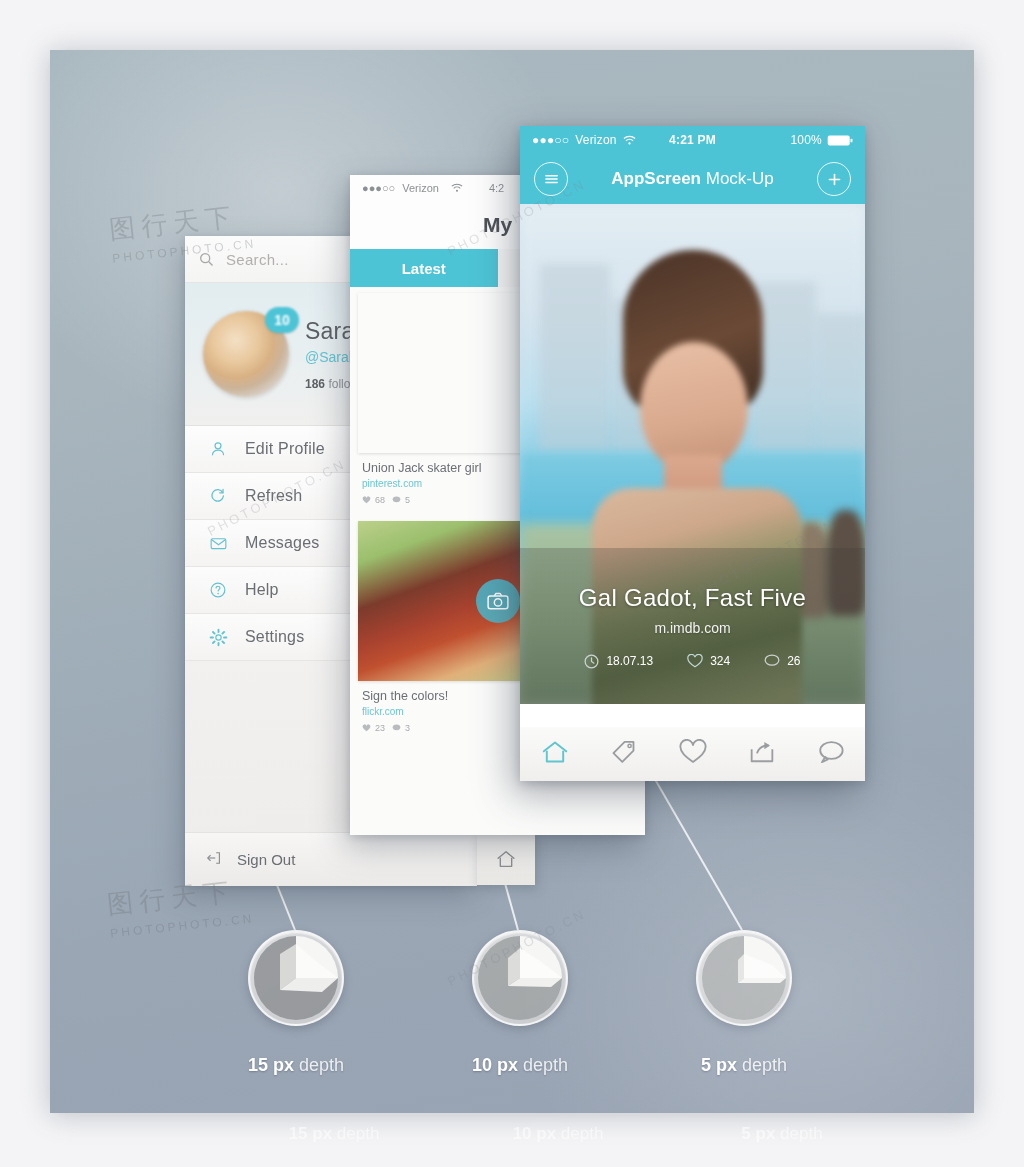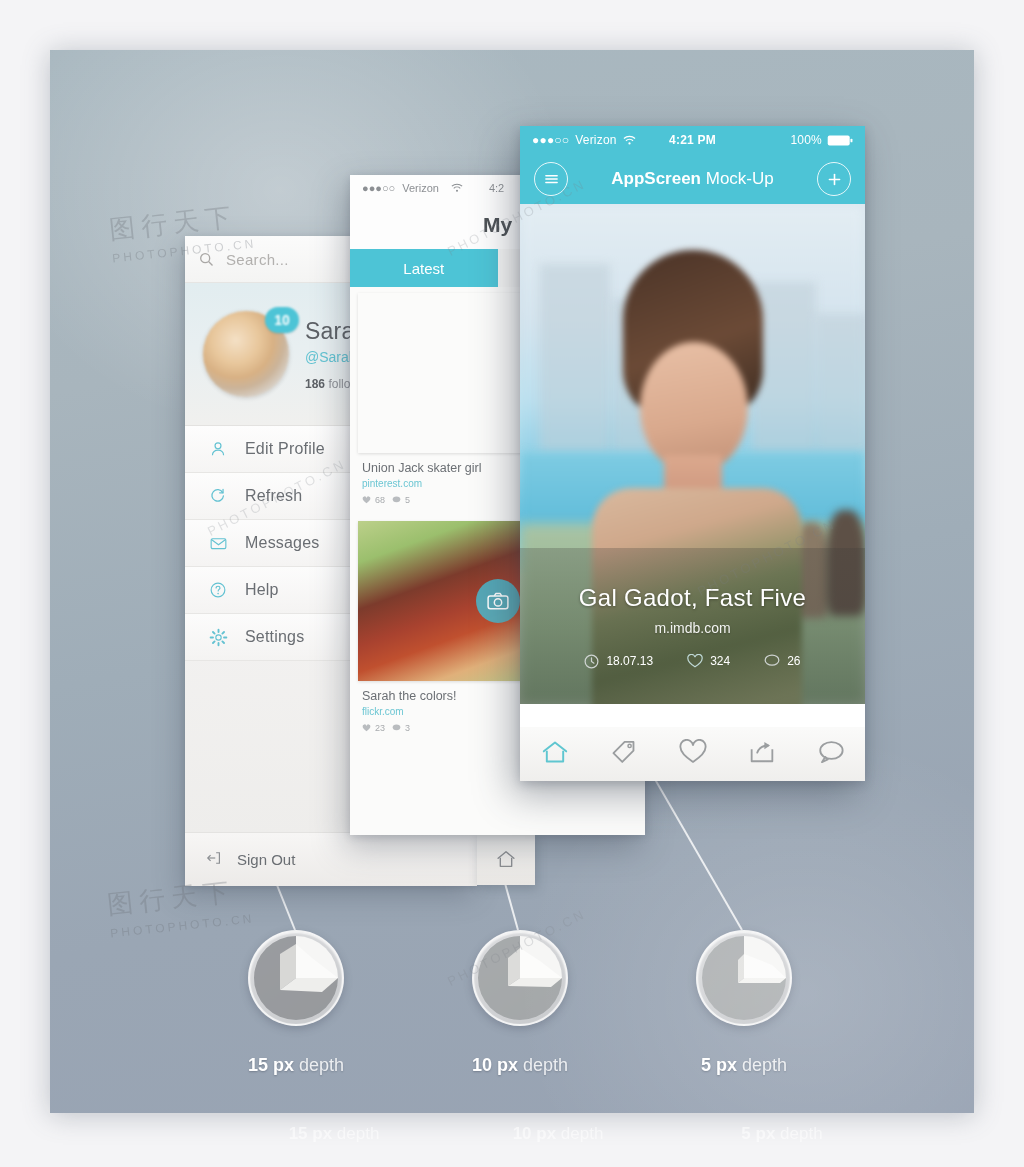--- a/index.html
+++ b/index.html
@@ -107,21 +107,21 @@
   }
   .s2 .navtitle{
     height:48px;display:flex;align-items:center;justify-content:center;
     font-size:21px;color:#4d5155;background:#fdfdfd;font-weight:bold;
   }
   .s2 .tabs{display:flex;height:38px;background:#fff;}
   .s2 .tab{
     flex:1;display:flex;align-items:center;justify-content:center;
     font-size:15px;color:#5ec3d2;background:#f7f7f6;
   }
-  .s2 .tab.act{background:#4dc4d6;color:#fff;}
+  .s2 .tab.act{background:#4dc4d6;color:#fff;font-weight:bold;}
   .card{padding:6px 8px 0 8px;}
   .thumb{width:100%;height:160px;display:block;position:relative;overflow:hidden;
          box-shadow:0 1px 3px rgba(0,0,0,.13);}
   .thumb.t1{background:
       radial-gradient(ellipse at 62% 20%,#6f5140 0%,#8a6650 22%,#cfa徐 0%,transparent 40%),
       linear-gradient(150deg,#cfd7d2 0%,#c2bfb0 18%,#8e6b52 40%,#6d4f3d 58%,#3f8ba0 74%,#2f7f9b 88%,#d6cfc4 100%);}
   .thumb.t2{background:
       linear-gradient(160deg,#bcd08a 0%,#9bbf6d 16%,#7c3b2c 34%,#a8422f 48%,#c0502f 58%,#e0b07a 72%,#b9cf8d 88%,#89ad60 100%);}
   .cap{padding:8px 4px 10px 4px;}
   .cap .ti{font-size:12.5px;color:#6b6f74;}
@@ -413,21 +413,21 @@
         <div class="thumb t2">
           <div class="cambadge">
             <svg width="22" height="18" viewBox="0 0 24 19">
               <rect x="1.2" y="4" width="21.6" height="14" rx="2.4" fill="none" stroke="#fff" stroke-width="1.6"></rect>
               <path d="M8 4l1.6-2.6h4.8L16 4" fill="none" stroke="#fff" stroke-width="1.6" stroke-linejoin="round"></path>
               <circle cx="12" cy="11" r="4" fill="none" stroke="#fff" stroke-width="1.6"></circle>
             </svg>
           </div>
         </div>
         <div class="cap">
-          <div class="ti">Sarah the colors!</div>
+          <div class="ti">Sign the colors!</div>
           <div class="src">flickr.com</div>
           <div class="stats">
             <span>
               <svg width="9" height="8" viewBox="0 0 12 11">
                 <path d="M6 10C2 7.3.7 5.4.7 3.6A2.7 2.7 0 0 1 6 2.6a2.7 2.7 0 0 1 5.3 1c0 1.8-1.3 3.7-5.3 6.4z" fill="#b9bcbf"></path>
               </svg>
               <i style="font-style:normal">23</i>
             </span>
             <span>
               <svg width="9" height="8" viewBox="0 0 12 11">

